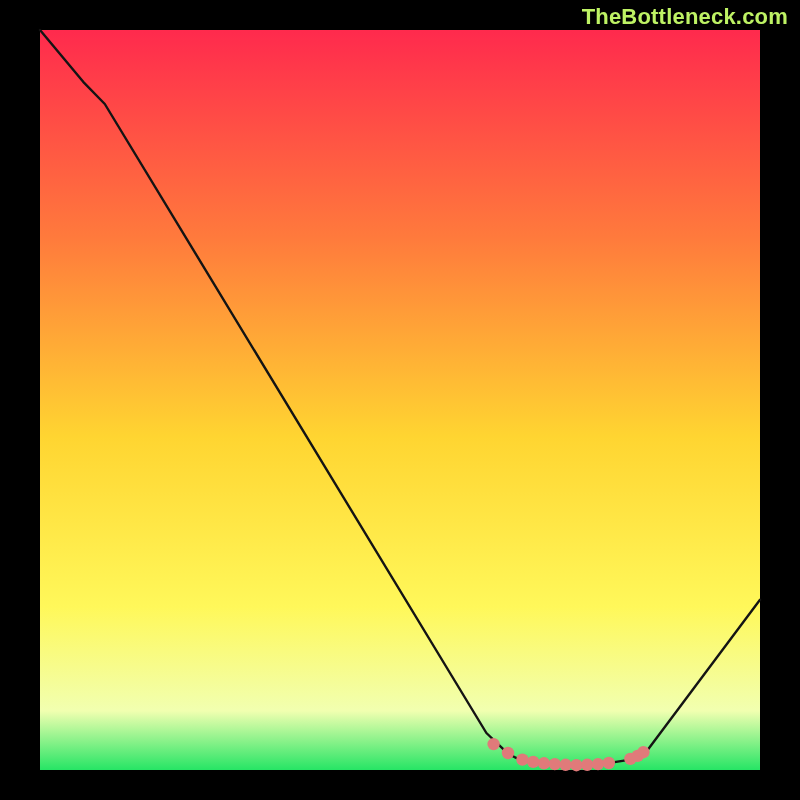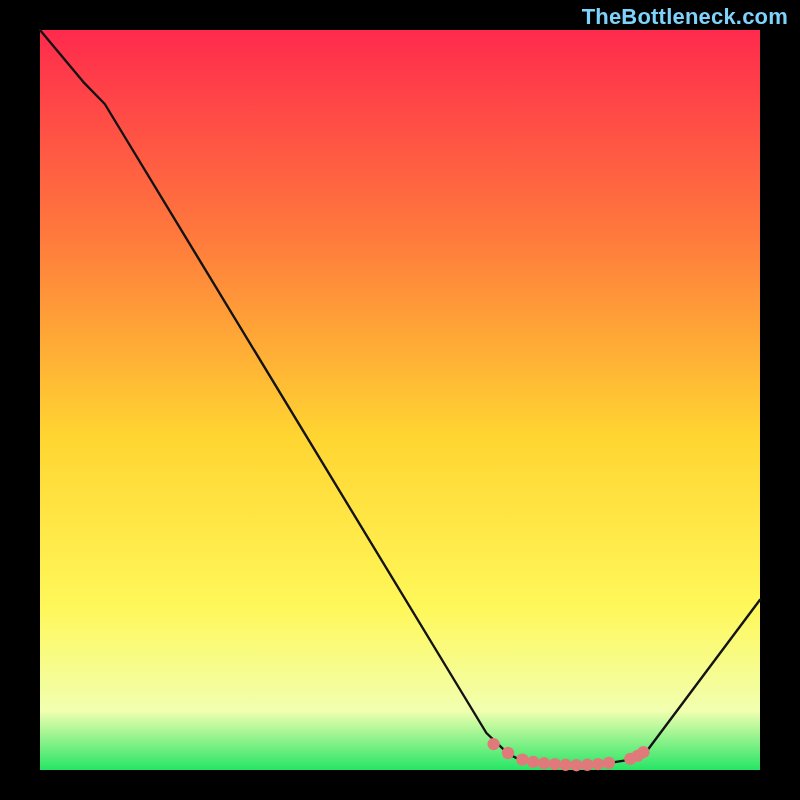--- a/index.html
+++ b/index.html
@@ -14,21 +14,21 @@
   .frame {
     position: relative;
     width: 800px;
     height: 800px;
     background: #000;
   }
   .watermark {
     position: absolute;
     top: 4px;
     right: 12px;
-    color: #7dd3fc;
+    color: #bef264;
     font-size: 22px;
     font-weight: 600;
     letter-spacing: 0.2px;
     z-index: 20;
   }
   svg {
     position: absolute;
     top: 0;
     left: 0;
   }

